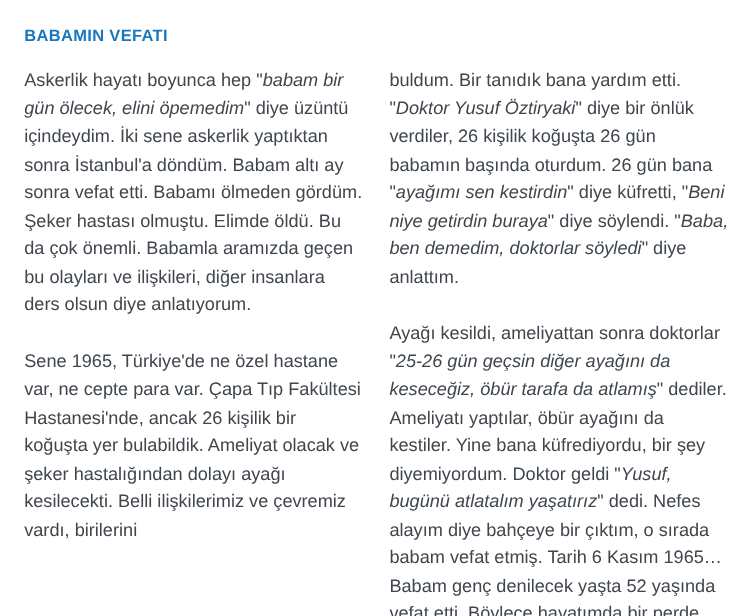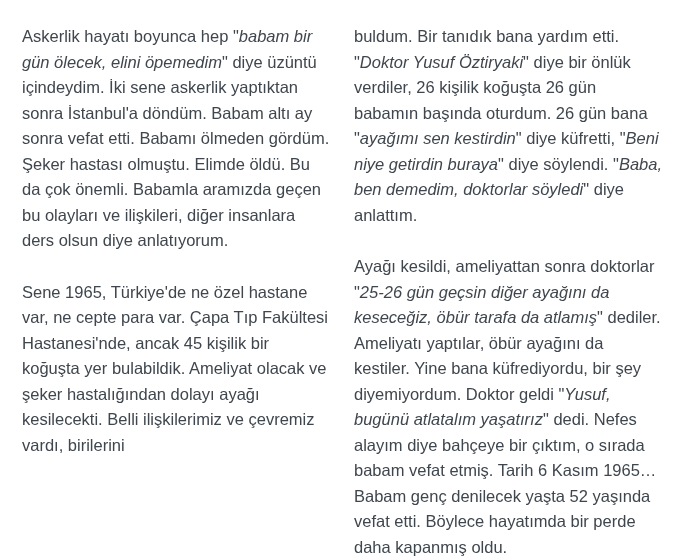--- a/index.html
+++ b/index.html
@@ -47,23 +47,24 @@
     margin-bottom: 0;
   }
   .column em {
     font-style: italic;
   }
 </style>
 </head>
 <body>
 
 <div class="page">
+  <h1 class="article-title">BABAMIN VEFATI</h1>
   <div class="columns">
     <div class="column">
         <p><span>Askerlik hayatı boyunca hep "</span><em>babam bir gün ölecek, elini öpemedim</em><span>" diye üzüntü içindeydim. İki sene askerlik yaptıktan sonra İstanbul'a döndüm. Babam altı ay sonra vefat etti. Babamı ölmeden gördüm. Şeker hastası olmuştu. Elimde öldü. Bu da çok önemli. Babamla aramızda geçen bu olayları ve ilişkileri, diğer insanlara ders olsun diye anlatıyorum.</span></p>
-        <p><span>Sene 1965, Türkiye'de ne özel hastane var, ne cepte para var. Çapa Tıp Fakültesi Hastanesi'nde, ancak 45 kişilik bir koğuşta yer bulabildik. Ameliyat olacak ve şeker hastalığından dolayı ayağı kesilecekti. Belli ilişkilerimiz ve çevremiz vardı, birilerini</span></p>
+        <p><span>Sene 1965, Türkiye'de ne özel hastane var, ne cepte para var. Çapa Tıp Fakültesi Hastanesi'nde, ancak 26 kişilik bir koğuşta yer bulabildik. Ameliyat olacak ve şeker hastalığından dolayı ayağı kesilecekti. Belli ilişkilerimiz ve çevremiz vardı, birilerini</span></p>
       </div>
     <div class="column">
         <p><span>buldum. Bir tanıdık bana yardım etti. "</span><em>Doktor Yusuf Öztiryaki</em><span>" diye bir önlük verdiler, 26 kişilik koğuşta 26 gün babamın başında oturdum. 26 gün bana "</span><em>ayağımı sen kestirdin</em><span>" diye küfretti, "</span><em>Beni niye getirdin buraya</em><span>" diye söylendi. "</span><em>Baba, ben demedim, doktorlar söyledi</em><span>" diye anlattım.</span></p>
         <p><span>Ayağı kesildi, ameliyattan sonra doktorlar "</span><em>25-26 gün geçsin diğer ayağını da keseceğiz, öbür tarafa da atlamış</em><span>" dediler. Ameliyatı yaptılar, öbür ayağını da kestiler. Yine bana küfrediyordu, bir şey diyemiyordum. Doktor geldi "</span><em>Yusuf, bugünü atlatalım yaşatırız</em><span>" dedi. Nefes alayım diye bahçeye bir çıktım, o sırada babam vefat etmiş. Tarih 6 Kasım 1965… Babam genç denilecek yaşta 52 yaşında vefat etti. Böylece hayatımda bir perde daha kapanmış oldu.</span></p>
       </div>
   </div>
 </div>
 
 </body></html>

